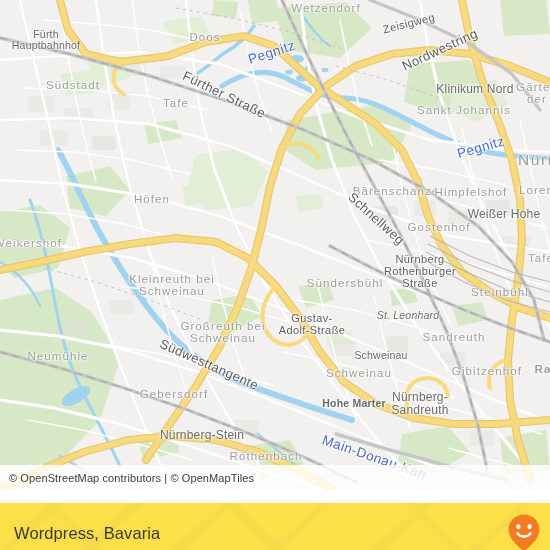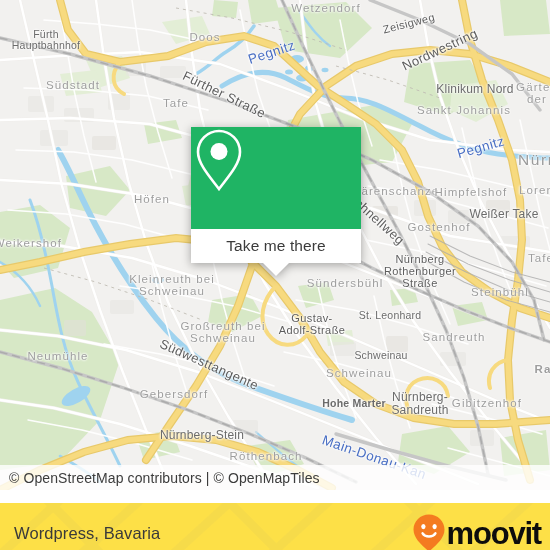--- a/index.html
+++ b/index.html
@@ -74,21 +74,21 @@
     border-top: 13px solid #fff;
   }
 
   
   #attrib {
     position: absolute; left: 0; bottom: 0;
     width: 550px; height: 25px;
     background: rgba(255,255,255,.80);
     display: flex; align-items: center;
     padding-left: 9px;
-    color: #3c3c3c; font-size: 14px; letter-spacing: .1px;
+    color: #3c3c3c; font-size: 11px; letter-spacing: .1px;
   }
 
   
   #footer {
     position: absolute; left: 0; top: 503px;
     width: 550px; height: 60px;
     background: #fde047;
     display: flex; align-items: center;
     justify-content: space-between;
     padding: 0 9px 0 14px;
@@ -324,57 +324,47 @@
         <div class="lbl road lg" style="left: 440px; top: 50px; transform: translate(-50%, -50%) rotate(-25deg);">Nordwestring</div>
         <div class="lbl poi" style="left: 475px; top: 89px; transform: translate(-50%, -50%);">Klinikum Nord</div>
         <div class="lbl place" style="left: 464px; top: 110px; transform: translate(-50%, -50%);">Sankt Johannis</div>
         <div class="lbl place" style="left: 537px; top: 93px; transform: translate(-50%, -50%);">Gärten<br>der</div>
         <div class="lbl water lg" style="left: 481px; top: 148px; transform: translate(-50%, -50%) rotate(-16deg);">Pegnitz</div>
         <div class="lbl place big" style="left: 538px; top: 160px; transform: translate(-50%, -50%);">Nürn</div>
         <div class="lbl place" style="left: 152px; top: 199px; transform: translate(-50%, -50%);">Höfen</div>
         <div class="lbl place" style="left: 396px; top: 191px; transform: translate(-50%, -50%);">Bärenschanze</div>
         <div class="lbl place" style="left: 471px; top: 192px; transform: translate(-50%, -50%);">Himpfelshof</div>
         <div class="lbl place" style="left: 540px; top: 190px; transform: translate(-50%, -50%);">Lorenz</div>
-        <div class="lbl poi" style="left: 504px; top: 214px; transform: translate(-50%, -50%);">Weißer Take</div>
+        <div class="lbl poi" style="left: 504px; top: 214px; transform: translate(-50%, -50%);">Weißer Hohe</div>
         <div class="lbl road lg" style="left: 376px; top: 219px; transform: translate(-50%, -50%) rotate(42deg);">Schnellweg</div>
         <div class="lbl place" style="left: 439px; top: 227px; transform: translate(-50%, -50%);">Gostenhof</div>
         <div class="lbl place" style="left: 28px; top: 243px; transform: translate(-50%, -50%);">Weikershof</div>
         <div class="lbl place" style="left: 165px; top: 285px; transform: translate(-50%, -50%); margin-left: 7px;">Kleinreuth bei<br>Schweinau</div>
         <div class="lbl road" style="left: 420px; top: 272px; transform: translate(-50%, -50%);">Nürnberg<br>Rothenburger<br>Straße</div>
         <div class="lbl place" style="left: 345px; top: 283px; transform: translate(-50%, -50%);">Sündersbühl</div>
         <div class="lbl place" style="left: 541px; top: 258px; transform: translate(-50%, -50%);">Tafe</div>
         <div class="lbl place" style="left: 500px; top: 292px; transform: translate(-50%, -50%);">Steinbühl</div>
         <div class="lbl place" style="left: 223px; top: 332px; transform: translate(-50%, -50%);">Großreuth bei<br>Schweinau</div>
         <div class="lbl road" style="left: 312px; top: 317px; transform: translate(-50%, -50%); margin-top: 8px;">Gustav-<br>Adolf-Straße</div>
-        <div class="lbl poi b" style="left: 390px; top: 316px; transform: translate(-50%, -50%);">St. Leonhard</div>
+        <div class="lbl poi b" style="left: 408px; top: 316px; transform: translate(-50%, -50%); font-style: italic;">St. Leonhard</div>
         <div class="lbl place" style="left: 454px; top: 337px; transform: translate(-50%, -50%);">Sandreuth</div>
         <div class="lbl place" style="left: 58px; top: 356px; transform: translate(-50%, -50%);">Neumühle</div>
         <div class="lbl road lg" style="left: 209px; top: 365px; transform: translate(-50%, -50%) rotate(24deg);">Südwesttangente</div>
         <div class="lbl poi b" style="left: 381px; top: 356px; transform: translate(-50%, -50%);">Schweinau</div>
         <div class="lbl place" style="left: 359px; top: 373px; transform: translate(-50%, -50%);">Schweinau</div>
         <div class="lbl place" style="left: 543px; top: 369px; transform: translate(-50%, -50%); font-weight: bold;">Ra</div>
-        <div class="lbl place" style="left: 487px; top: 403px; transform: translate(-50%, -50%);">Gibitzenhof</div>
+        <div class="lbl place" style="left: 487px; top: 371px; transform: translate(-50%, -50%);">Gibitzenhof</div>
         <div class="lbl place" style="left: 174px; top: 394px; transform: translate(-50%, -50%);">Gebersdorf</div>
         <div class="lbl poi b" style="left: 354px; top: 404px; transform: translate(-50%, -50%); font-weight: bold;">Hohe Marter</div>
         <div class="lbl poi" style="left: 420px; top: 404px; transform: translate(-50%, -50%);">Nürnberg-<br>Sandreuth</div>
         <div class="lbl poi" style="left: 202px; top: 435px; transform: translate(-50%, -50%);">Nürnberg-Stein</div>
         <div class="lbl place" style="left: 266px; top: 456px; transform: translate(-50%, -50%);">Röthenbach</div>
         <div class="lbl water lg" style="left: 374px; top: 458px; transform: translate(-50%, -50%) rotate(19deg);">Main-Donau-Kan</div>
       </div>
 
-    <div id="popup">
-      <div id="popup-head">
-        <svg width="56" height="66" viewBox="0 0 56 66">
-          <path d="M28 4 C16.4 4 7 13.4 7 25 C7 37 19 50 28 62 C37 50 49 37 49 25 C49 13.4 39.6 4 28 4 Z" fill="none" stroke="#ffffff" stroke-width="2.6"></path>
-          <circle cx="28" cy="24.5" r="8.5" fill="#ffffff"></circle>
-        </svg>
-      </div>
-      <div id="popup-btn">Take me there</div>
-      <div id="popup-tail"></div>
-    </div>
 
     <div id="attrib">© OpenStreetMap contributors | © OpenMapTiles</div>
   </div>
 
   <div id="footer">
     <svg id="footer-wm" viewBox="0 0 550 60">
       <g stroke="#8a8a8a" fill="none" stroke-width="9">
         <path d="M-20 70 L90 -30"></path>
           <path d="M60 70 L170 -30"></path>
         <path d="M150 72 L262 -30"></path>
@@ -389,16 +379,15 @@
 
     <div id="footer-title">Wordpress, Bavaria</div>
 
     <div id="logo">
       <svg width="34" height="40" viewBox="0 0 34 40">
         <path d="M17 1.5 C8.2 1.5 1.5 8.2 1.5 16.6 C1.5 25.5 10 32.5 17 38.5 C24 32.5 32.5 25.5 32.5 16.6 C32.5 8.2 25.8 1.5 17 1.5 Z" fill="#f47b20"></path>
         <ellipse cx="11.4" cy="13.6" rx="2.15" ry="2.6" fill="#ffffff"></ellipse>
         <ellipse cx="22.6" cy="13.6" rx="2.15" ry="2.6" fill="#ffffff"></ellipse>
         <path d="M10.6 20.4 C13.2 24.6 20.8 24.6 23.4 20.4" fill="none" stroke="#ffffff" stroke-width="2.5" stroke-linecap="round"></path>
       </svg>
-      <span id="logo-word">moovit</span>
     </div>
   </div>
 </div>
 
 </body></html>

